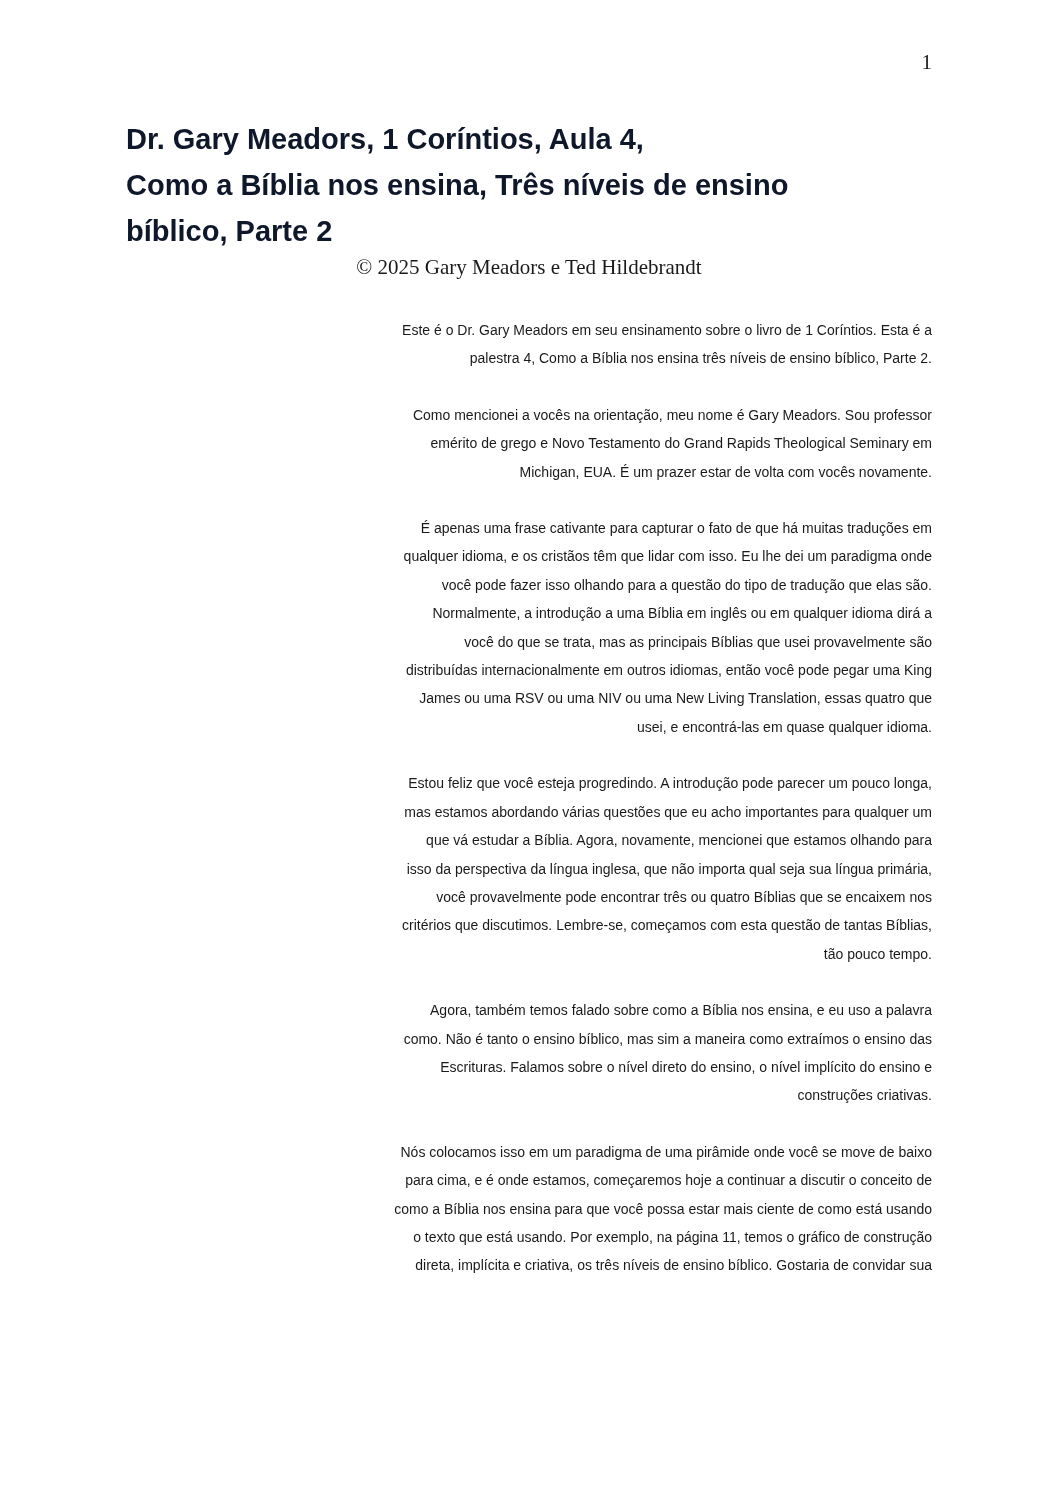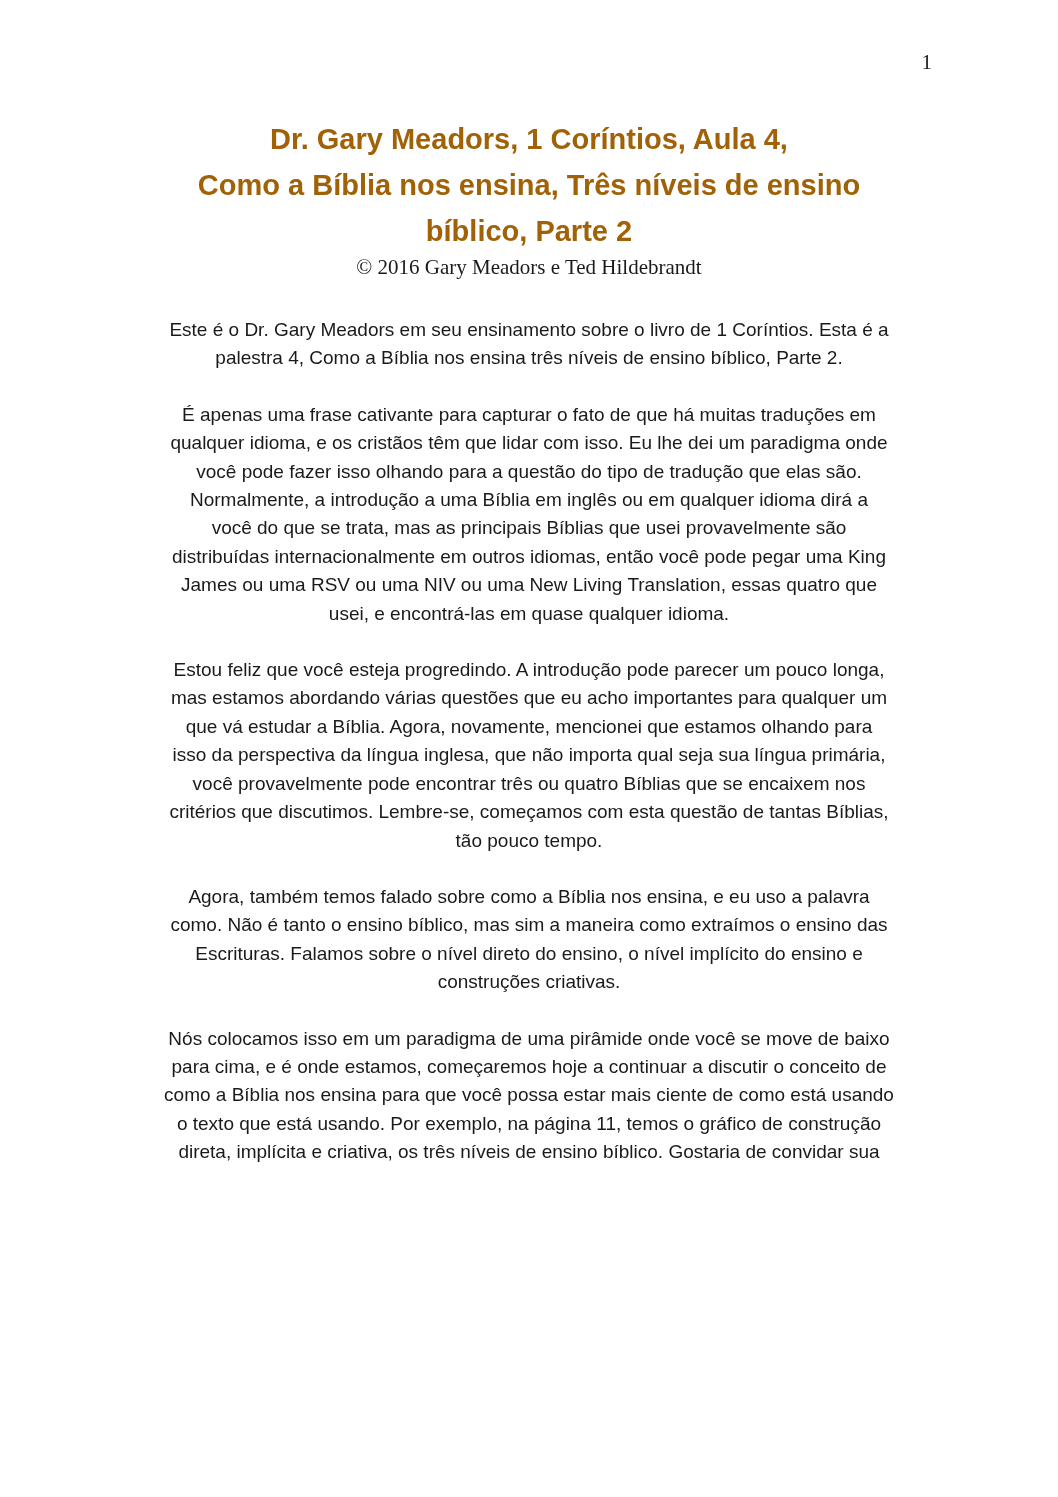--- a/index.html
+++ b/index.html
@@ -30,63 +30,66 @@
     position: absolute;
     top: 116px;
     left: 126px;
     width: 806px;
   }
   .doc-title {
     margin: 0;
     font-size: 29px;
     line-height: 46px;
     font-weight: bold;
-    text-align: center;
+    text-align: left;
     white-space: pre-line;
-    color: #a16207;
+    color: #0f172a;
   }
   .copyright {
     margin: 0;
     font-family: "Liberation Serif", serif;
     font-size: 21px;
     line-height: 27px;
     text-align: center;
     color: #1a1a1a;
   }
   .para {
     margin: 28px 0 0 0;
-    font-size: 19px;
+    font-size: 14px;
     line-height: 28.4px;
     white-space: pre-line;
-    text-align: center;
+    text-align: right;
     color: #1a1a1a;
   }
   .para.first {
     margin-top: 35px;
   }
 </style>
 </head>
 <body>
 
 <div class="page">
 
   <div class="page-number">1</div>
 
   <div class="content">
 
     <h1 class="doc-title">Dr. Gary Meadors, 1 Coríntios, Aula 4,
 Como a Bíblia nos ensina, Três níveis de ensino
 bíblico, Parte 2</h1>
 
-    <div class="copyright">© 2016 Gary Meadors e Ted Hildebrandt</div>
+    <div class="copyright">© 2025 Gary Meadors e Ted Hildebrandt</div>
 
     <p class="para first">Este é o Dr. Gary Meadors em seu ensinamento sobre o livro de 1 Coríntios. Esta é a
 palestra 4, Como a Bíblia nos ensina três níveis de ensino bíblico, Parte 2.</p>
 
 
+    <p class="para">Como mencionei a vocês na orientação, meu nome é Gary Meadors. Sou professor
+emérito de grego e Novo Testamento do Grand Rapids Theological Seminary em
+Michigan, EUA. É um prazer estar de volta com vocês novamente.</p>
 
     <p class="para">É apenas uma frase cativante para capturar o fato de que há muitas traduções em
 qualquer idioma, e os cristãos têm que lidar com isso. Eu lhe dei um paradigma onde
 você pode fazer isso olhando para a questão do tipo de tradução que elas são.
 Normalmente, a introdução a uma Bíblia em inglês ou em qualquer idioma dirá a
 você do que se trata, mas as principais Bíblias que usei provavelmente são
 distribuídas internacionalmente em outros idiomas, então você pode pegar uma King
 James ou uma RSV ou uma NIV ou uma New Living Translation, essas quatro que
 usei, e encontrá-las em quase qualquer idioma.</p>
 

